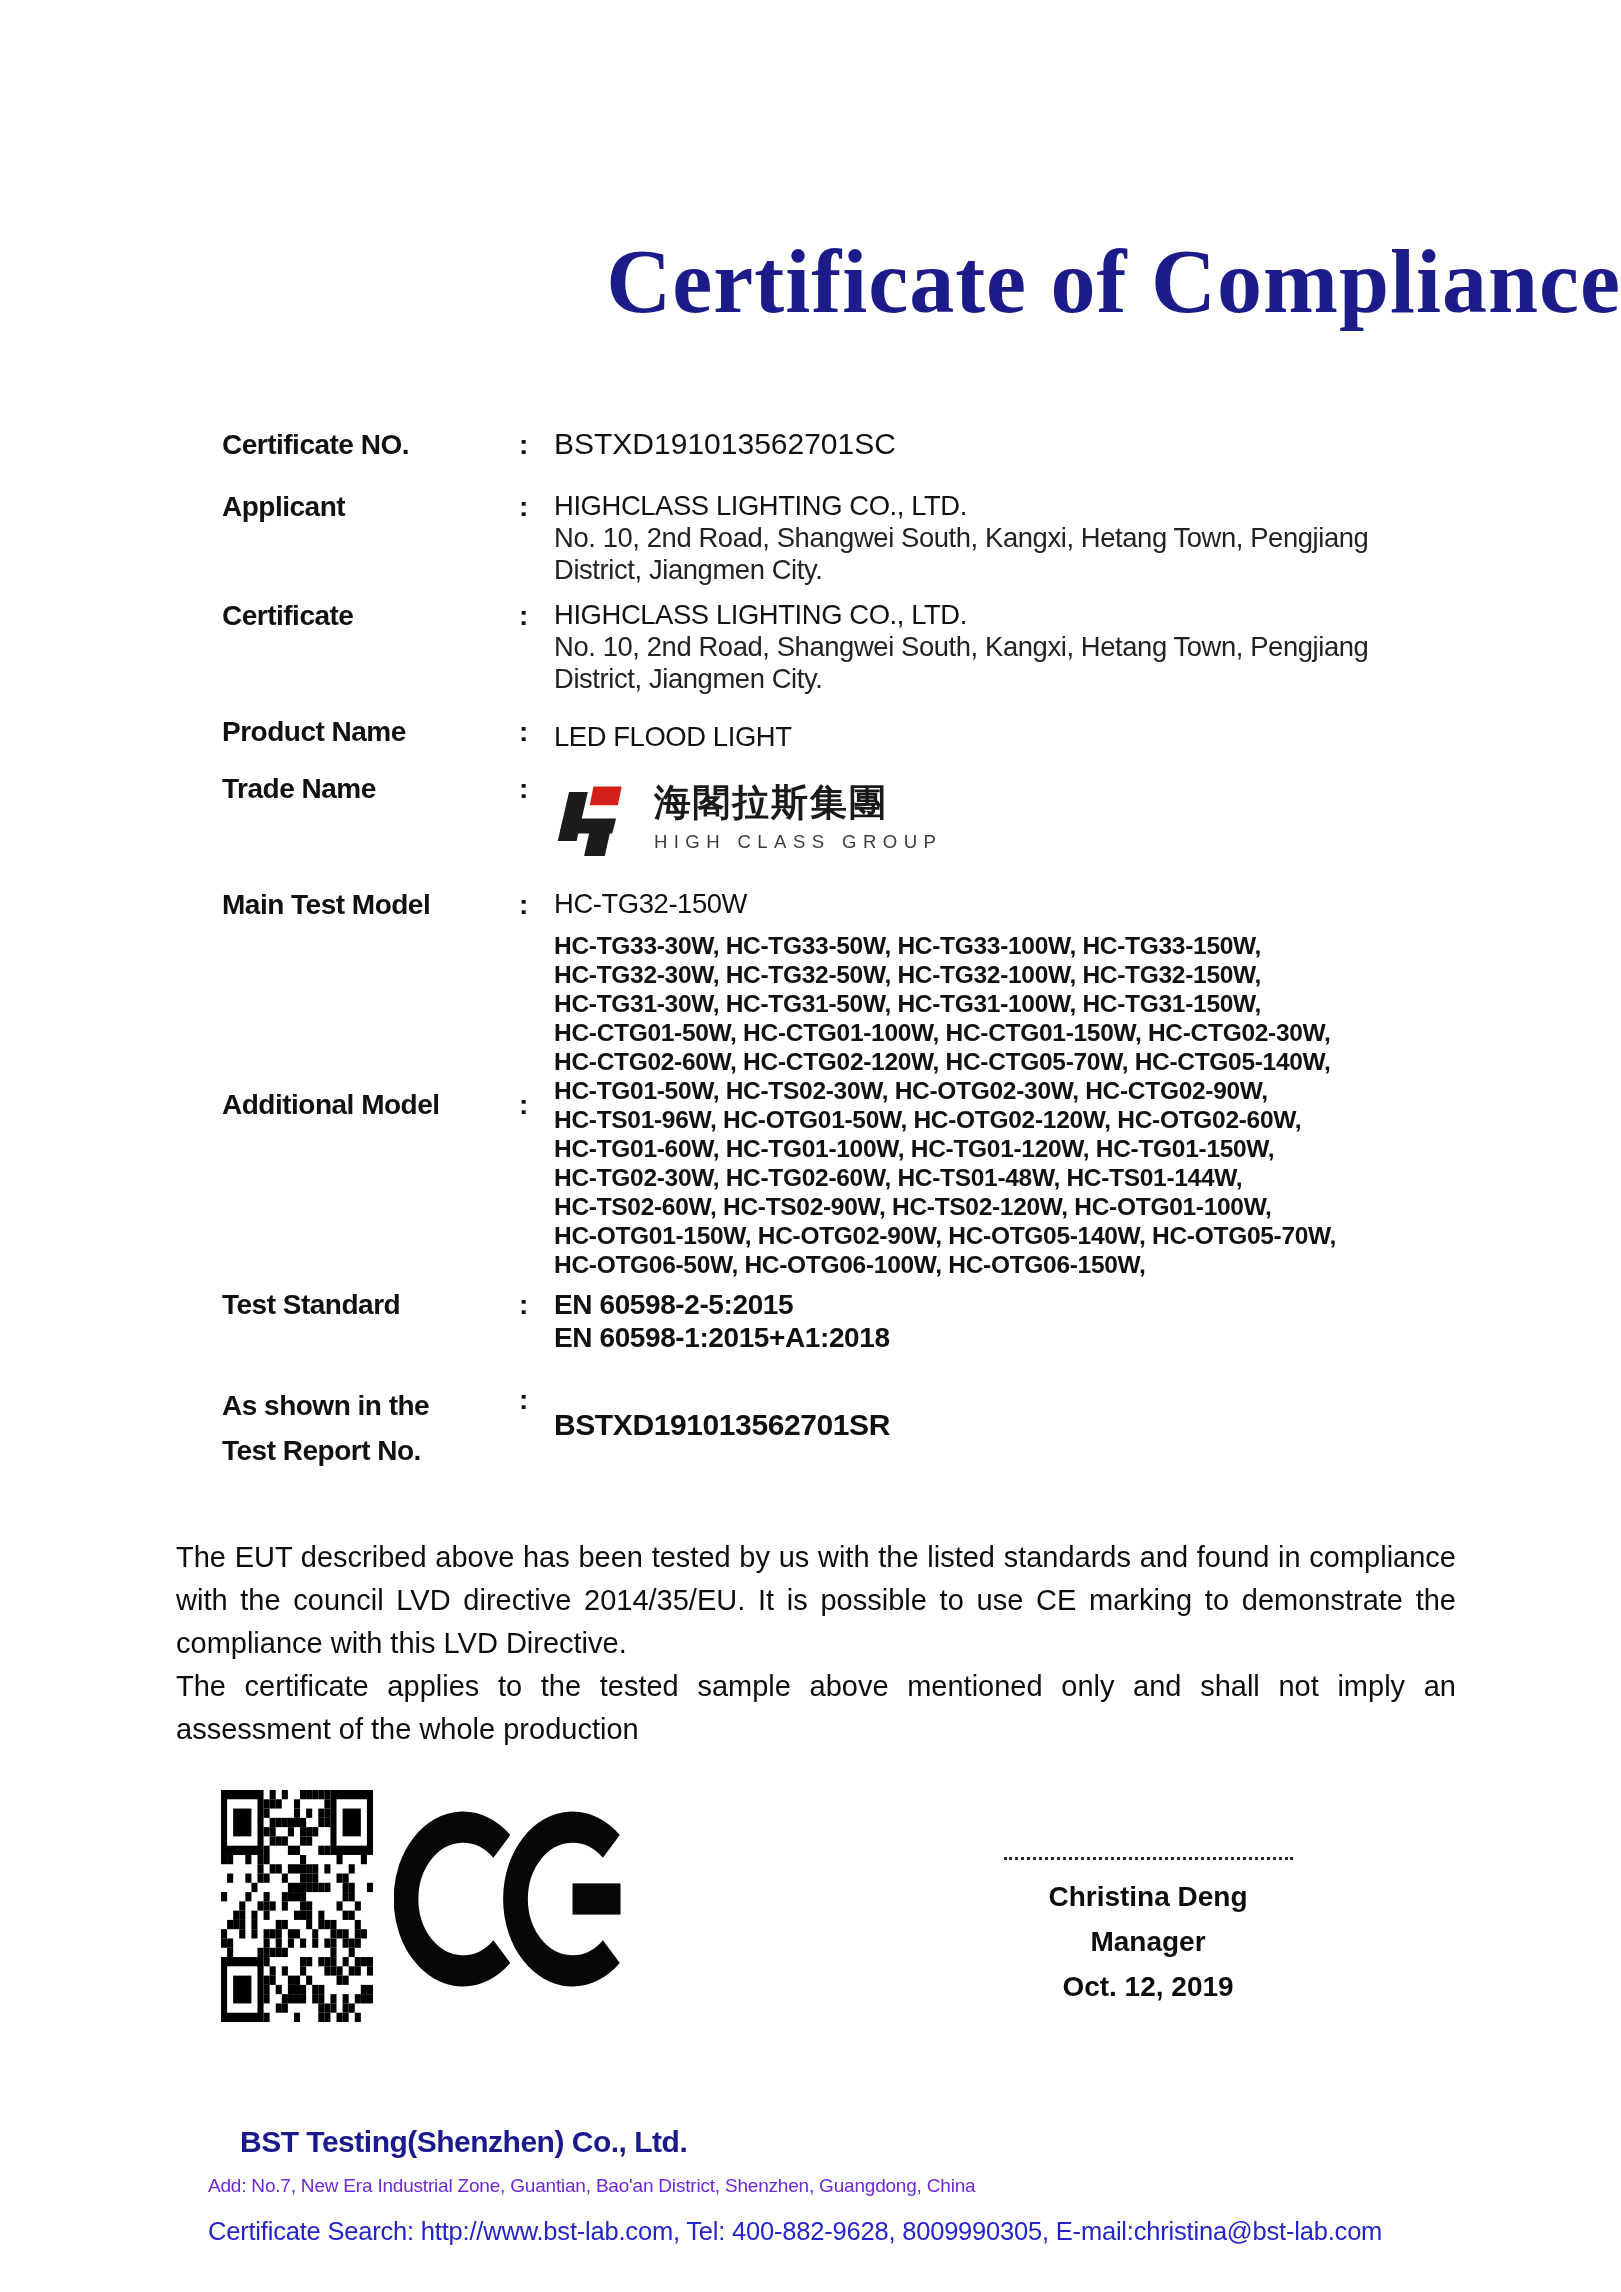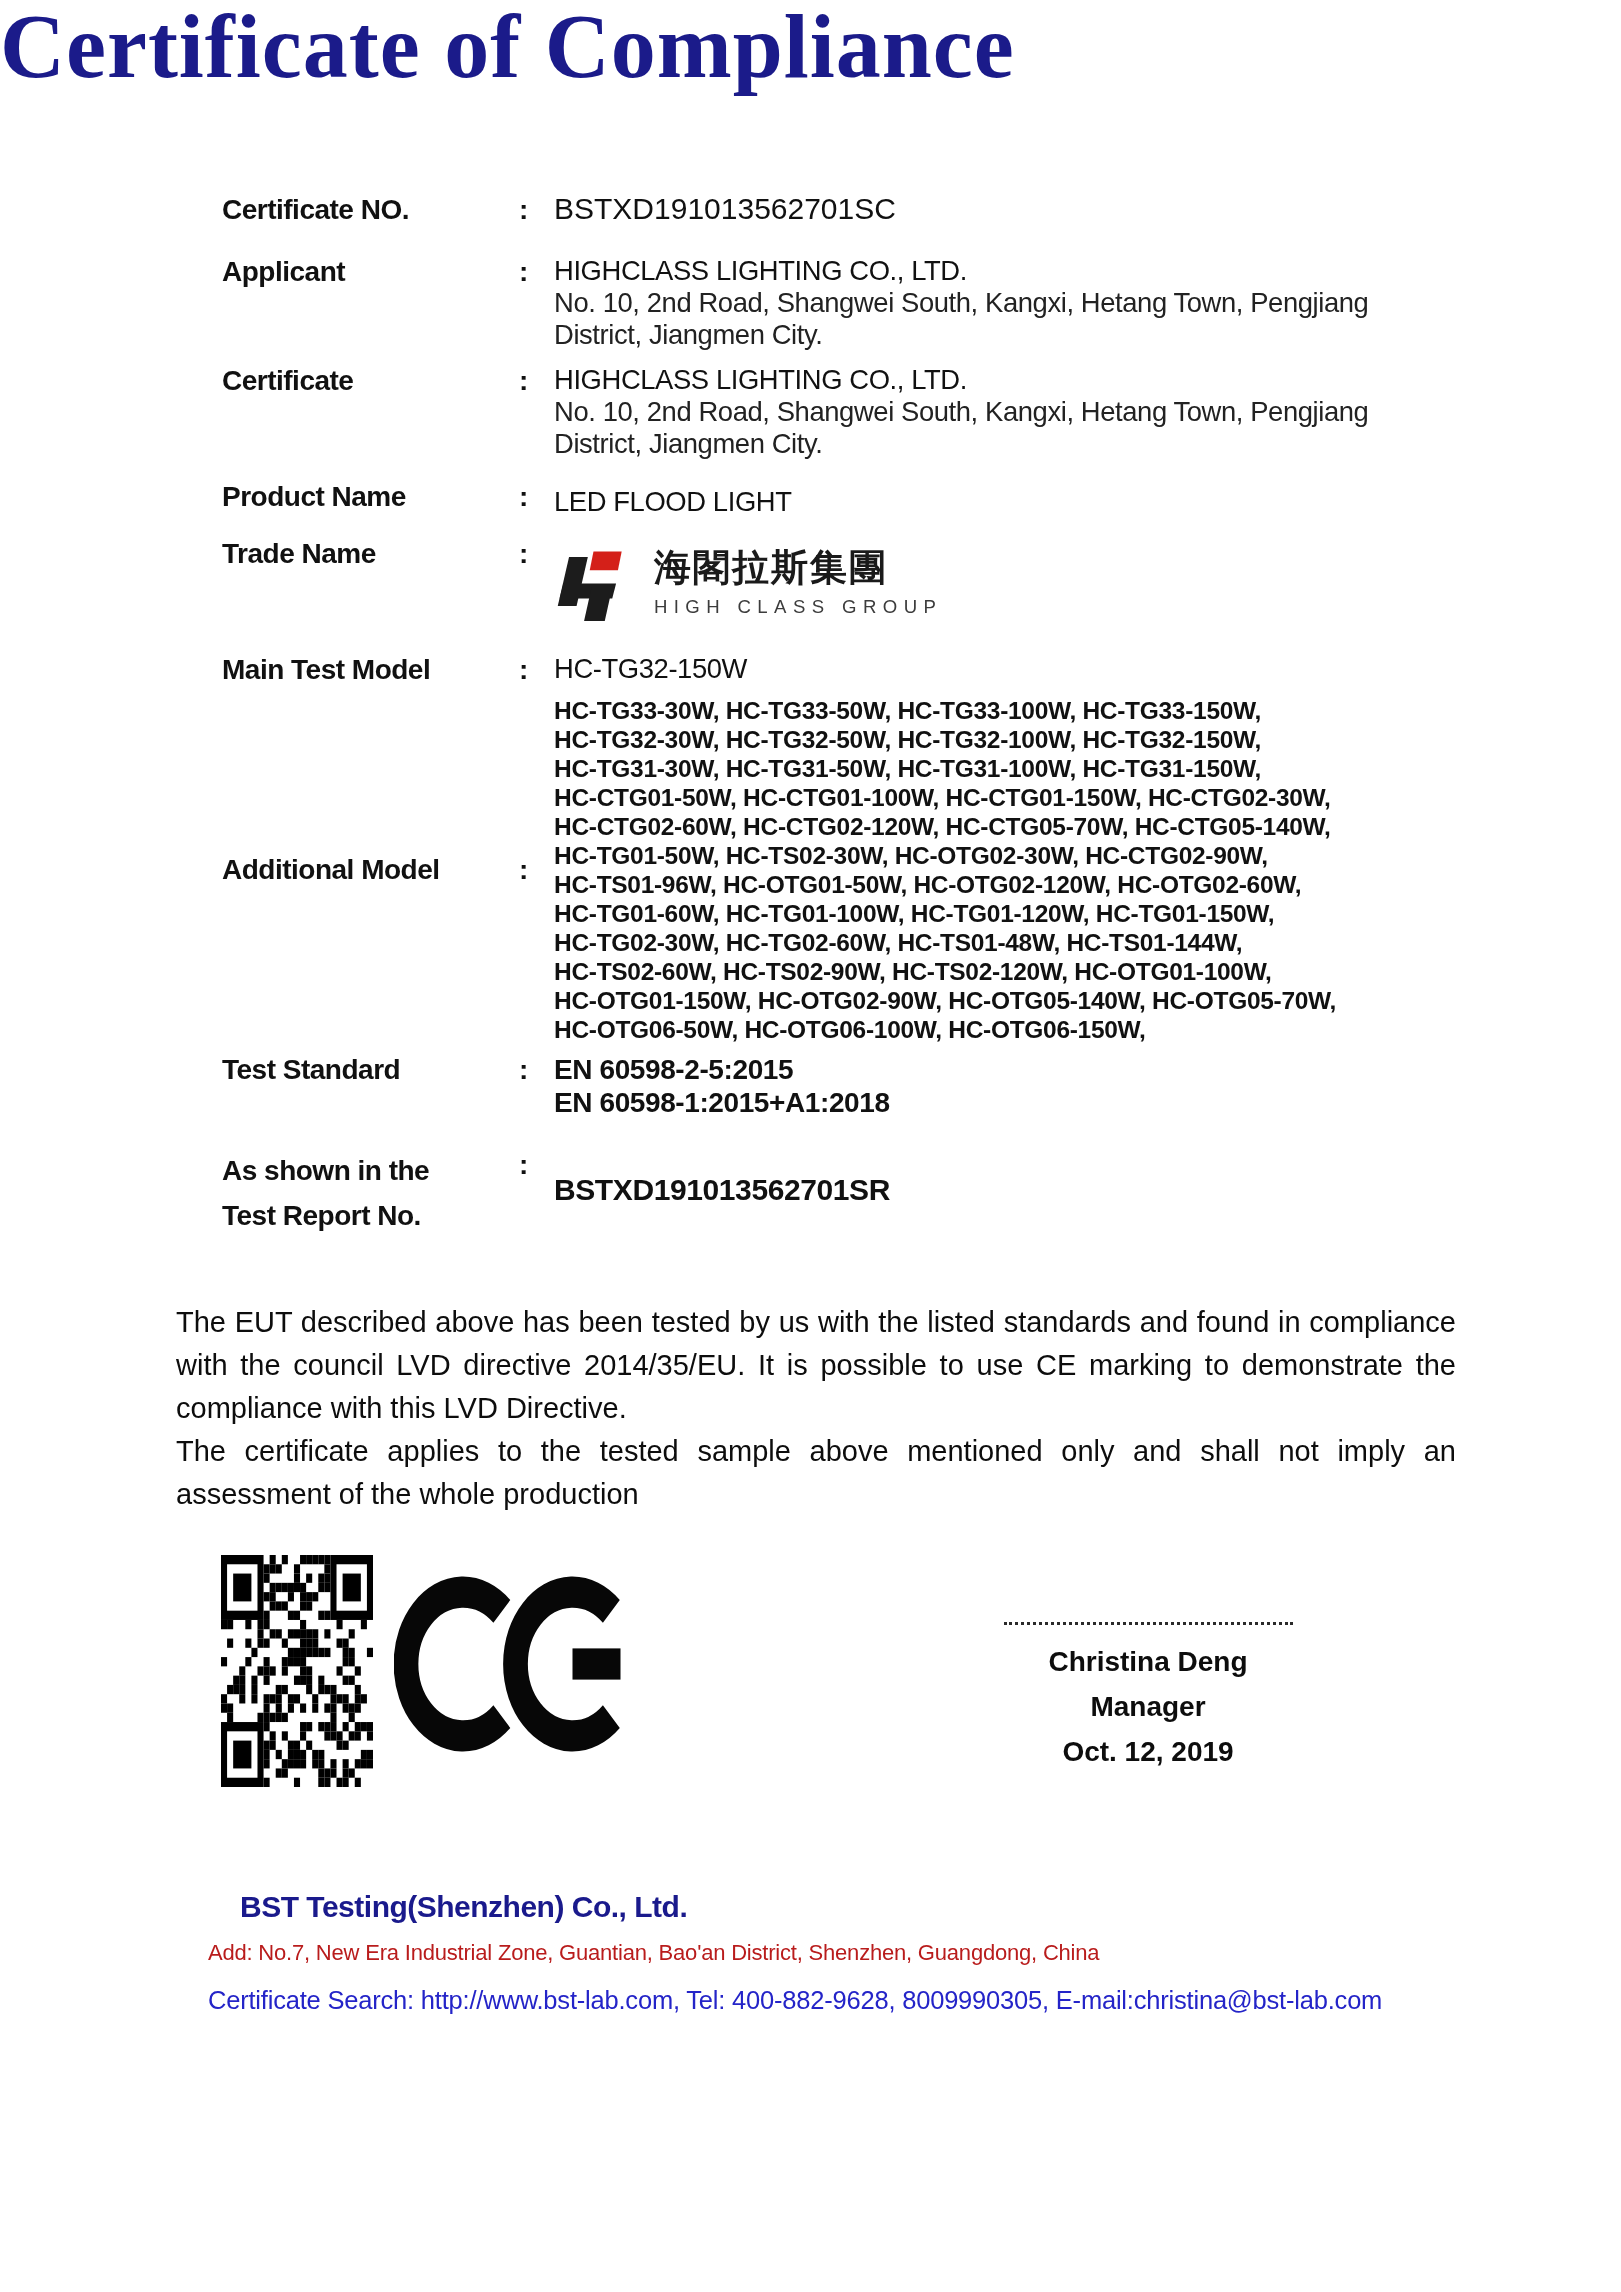--- a/index.html
+++ b/index.html
@@ -7,21 +7,22 @@
     position:relative;
     width:1621px;height:2293px;
     margin:0 auto;
     background:#ffffff;
     font-family:"Liberation Sans",sans-serif;
     color:#111;
     overflow:hidden;
   }
   
   .title{
-    text-align:left;
+    padding-top:235px;
+    text-align:right;
     font-family:"Liberation Serif","DejaVu Serif",serif;
     font-weight:bold;
     font-size:90px;
     line-height:1.05;
     color:#1b1b8a;
     letter-spacing:1px;
   }
   
   .fields{margin:98px 108px 0 222px;}
   .row{display:flex;align-items:flex-start;margin-bottom:13.7px;}
@@ -56,21 +57,21 @@
   
   .stamp-row{position:relative;height:245px;margin-top:39px;}
   .qr{position:absolute;left:221px;top:0;width:152px;height:232px;}
   .ce{position:absolute;left:394px;top:4.9px;width:240px;height:208px;}
   .sig{position:absolute;left:947px;top:67px;width:402px;text-align:center;}
   .sig-line{width:289px;margin:0 auto 13.7px auto;border-top:3.9px dotted #2a2a2a;height:0;}
   .sig-name,.sig-title,.sig-date{font-weight:bold;font-size:28px;line-height:45px;color:#0d0d0d;}
   
   .footer{margin-top:90px;}
   .f-company{margin-left:240px;font-weight:bold;font-size:30px;color:#1a1a8c;letter-spacing:-0.5px;}
-  .f-address{margin:15.7px 0 0 208px;font-size:22px;color:#b91c1c;letter-spacing:-0.2px;}
+  .f-address{margin:15.7px 0 0 208px;font-size:19px;color:#6d28d9;letter-spacing:-0.2px;}
   .f-contact{margin:19.6px 0 0 208px;font-size:25.5px;color:#2424c8;letter-spacing:-0.2px;}
 </style>
 </head>
 <body>
 
 <div class="page">
 
   <div class="title">Certificate of Compliance</div>
 
   <div class="fields">

